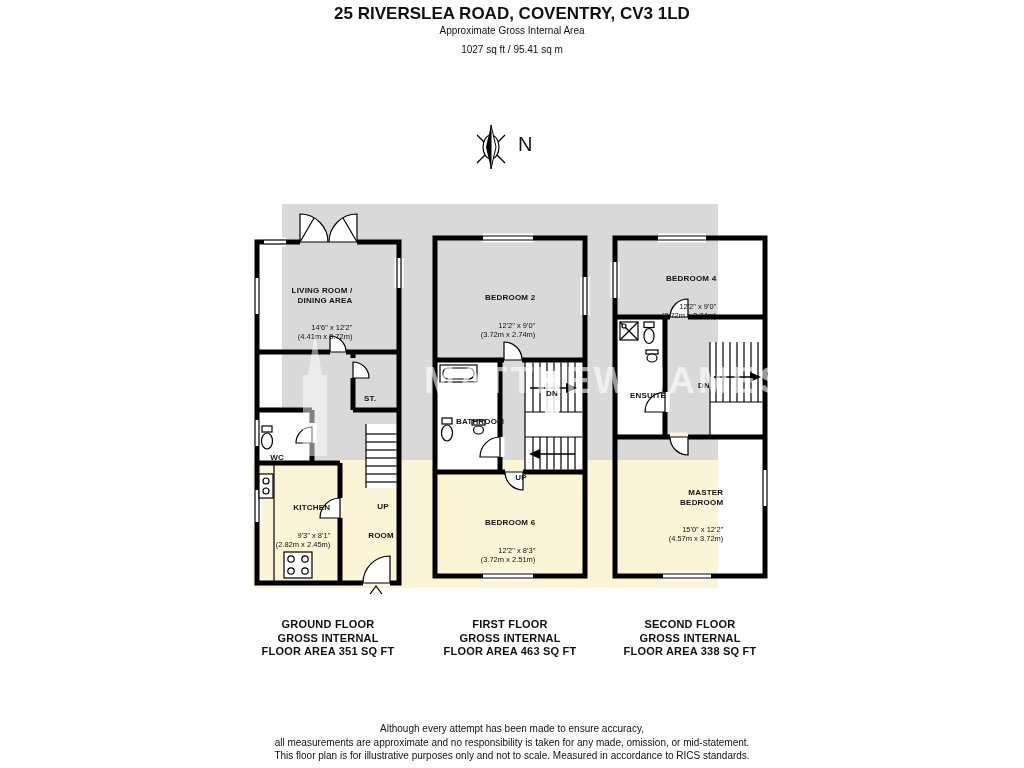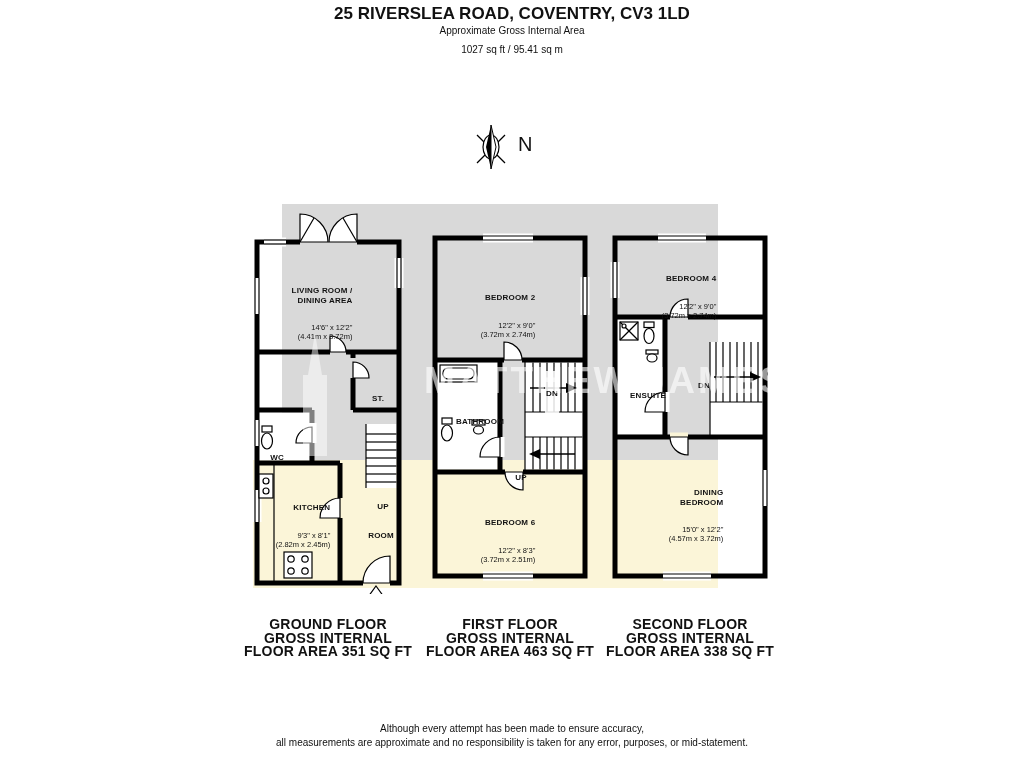--- a/index.html
+++ b/index.html
@@ -8,21 +8,21 @@
   .abs{position:absolute}
   .cx{transform:translateX(-50%);white-space:nowrap}
   .header-title{font-size:17px;font-weight:700}
   .header-sub{font-size:10px}
   .band-gray{background:#d9d9d9}
   .band-cream{background:#fbf5d8}
   .room-label{position:absolute;transform:translateX(-50%);text-align:right;white-space:pre-line}
   .room-name{font-size:8px;font-weight:700;line-height:9.5px;letter-spacing:.2px}
   .room-dims{font-size:7.5px;line-height:9px}
   .floor-caption{position:absolute;transform:translateX(-50%);text-align:center;white-space:pre-line;
-                 font-size:14px;font-weight:700;line-height:13.5px;letter-spacing:.2px}
+                 font-size:11px;font-weight:700;line-height:13.5px;letter-spacing:.2px}
   .footer-wrap{position:absolute;transform:translateX(-50%);text-align:center;width:1000px}
   .footer-line{font-size:10px;line-height:13.5px}
   .wm1{font-size:37px;font-weight:700;letter-spacing:3px;color:rgba(255,255,255,.6)}
   .wm2{font-size:27px;letter-spacing:2px;color:rgba(255,255,255,.55)}
   svg .wall{stroke:#000;stroke-width:5;fill:none}
   svg .thin{stroke:#000;stroke-width:1.2;fill:none}
   svg .fix{fill:#fff;stroke:#000;stroke-width:1.2}
   svg .arc{fill:#fff;stroke:#000;stroke-width:1.2}
   svg .arrowline{stroke:#000;stroke-width:1.5}
 </style>
@@ -257,21 +257,21 @@
     <ellipse cx="42" cy="126" rx="5" ry="4" class="fix"></ellipse>
   </g>
 </svg>
 
 <div class="room-label" style="left:322px;top:268px">
   <div class="room-name">LIVING ROOM /
 DINING AREA</div>
   <div class="room-dims">14'6" x 12'2"
 (4.41m x 3.72m)</div>
 </div>
-<div class="room-label" style="left:378px;top:376px">
+<div class="room-label" style="left:370px;top:376px">
   <div class="room-name">ST.</div>
 </div>
 <div class="room-label" style="left:277px;top:435px">
   <div class="room-name">WC</div>
 </div>
 <div class="room-label" style="left:303px;top:485px">
   <div class="room-name">KITCHEN</div>
   <div class="room-dims">9'3" x 8'1"
 (2.82m x 2.45m)</div>
 </div>
@@ -307,21 +307,21 @@
   <div class="room-dims">12'2" x 9'0"
 (3.72m x 2.74m)</div>
 </div>
 <div class="room-label" style="left:648px;top:373px">
   <div class="room-name">ENSUITE</div>
 </div>
 <div class="room-label" style="left:704px;top:363px">
   <div class="room-name">DN</div>
 </div>
 <div class="room-label" style="left:696px;top:470px">
-  <div class="room-name">DINING
+  <div class="room-name">MASTER
 BEDROOM</div>
   <div class="room-dims">15'0" x 12'2"
 (4.57m x 3.72m)</div>
 </div>
 
 <div class="abs" style="left:0;top:0;width:892px;height:768px;pointer-events:none">
   <svg class="abs" style="left:293px;top:333px" width="44" height="125" viewBox="0 0 44 125">
     <polygon points="22,0 29,42 34,42 34,123 10,123 10,42 15,42" fill="rgba(255,255,255,0.5)"></polygon>
   </svg>
   <div class="abs wm1" style="left:424px;top:360px">MATTHEW JAMES</div>
@@ -332,14 +332,15 @@
 FLOOR AREA 351 SQ FT</div>
 <div class="floor-caption" style="left:510px;top:618px">FIRST FLOOR
 GROSS INTERNAL
 FLOOR AREA 463 SQ FT</div>
 <div class="floor-caption" style="left:690px;top:618px">SECOND FLOOR
 GROSS INTERNAL
 FLOOR AREA 338 SQ FT</div>
 
 <div class="footer-wrap" style="left:512px;top:722px">
   <div class="footer-line">Although every attempt has been made to ensure accuracy,</div>
-  <div class="footer-line">all measurements are approximate and no responsibility is taken for any error, purposes, or mid-statement.</div>
+  <div class="footer-line">all measurements are approximate and no responsibility is taken for any made, omission, or mid-statement.</div>
+  <div class="footer-line">This floor plan is for illustrative purposes only and not to scale. Measured in accordance to RICS standards.</div>
 </div>
 
 </body></html>

